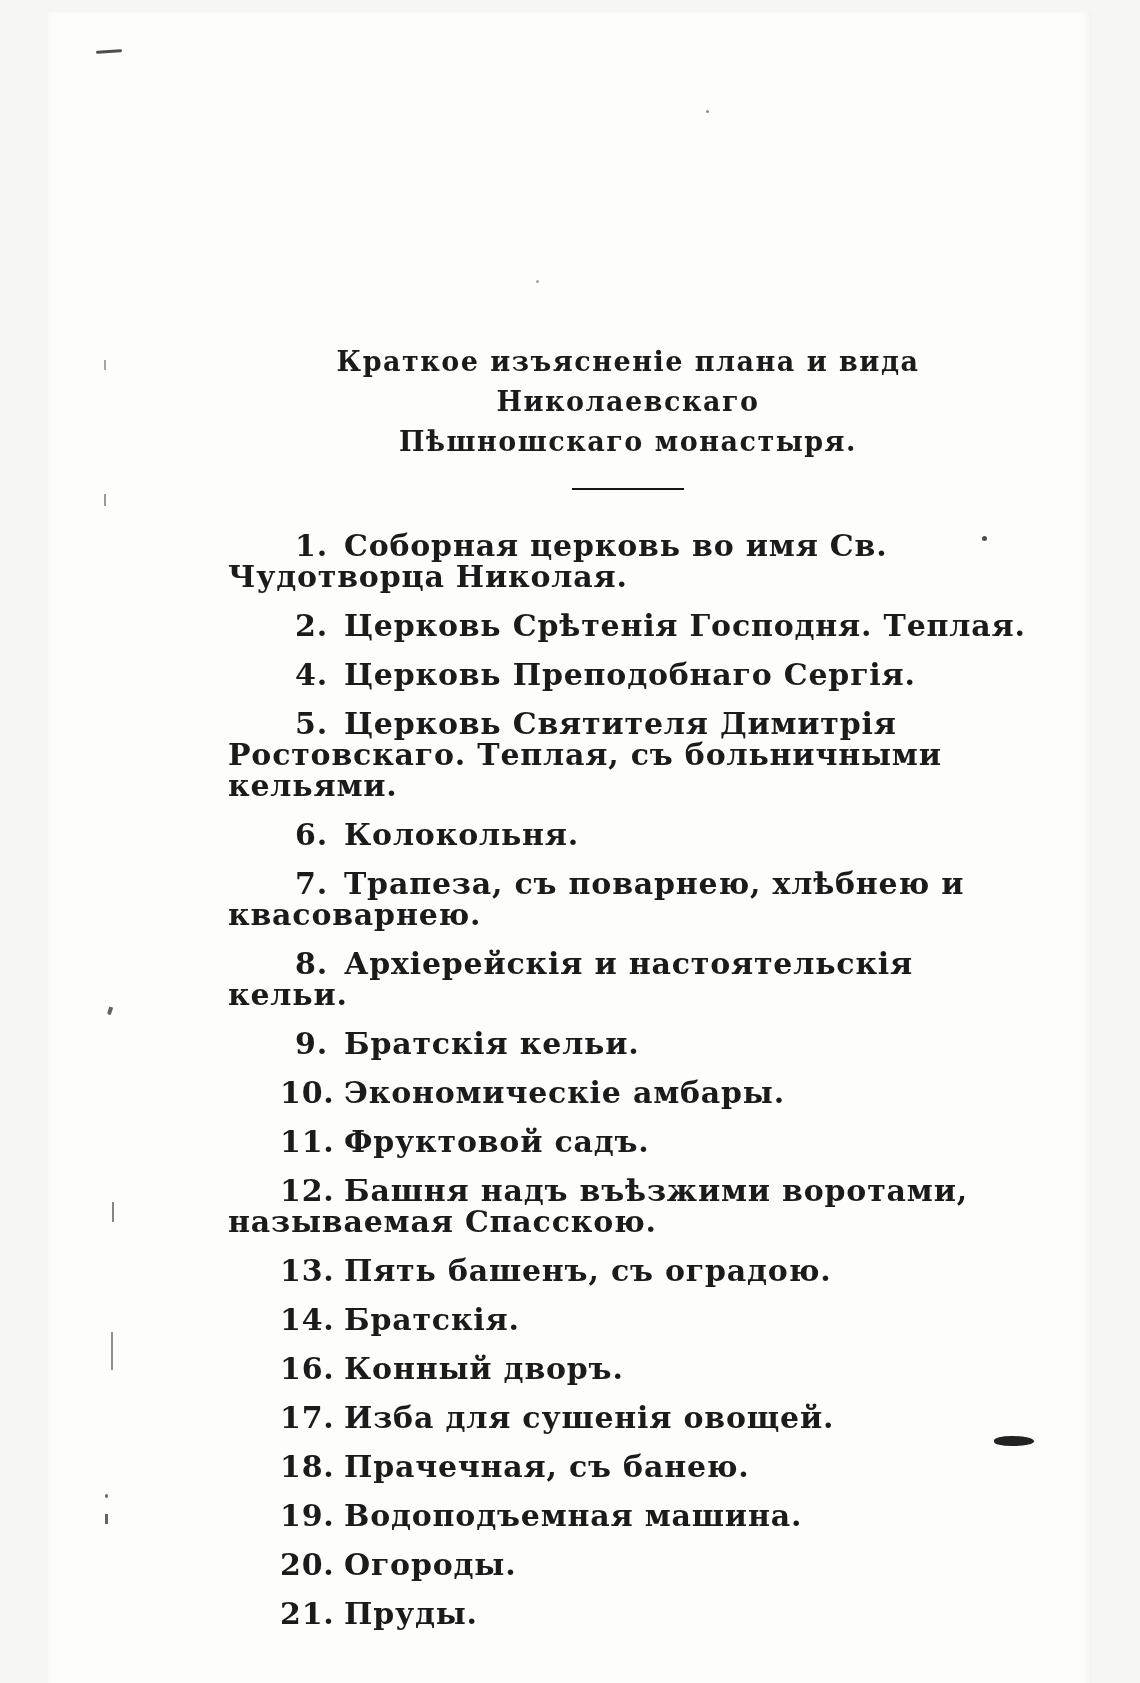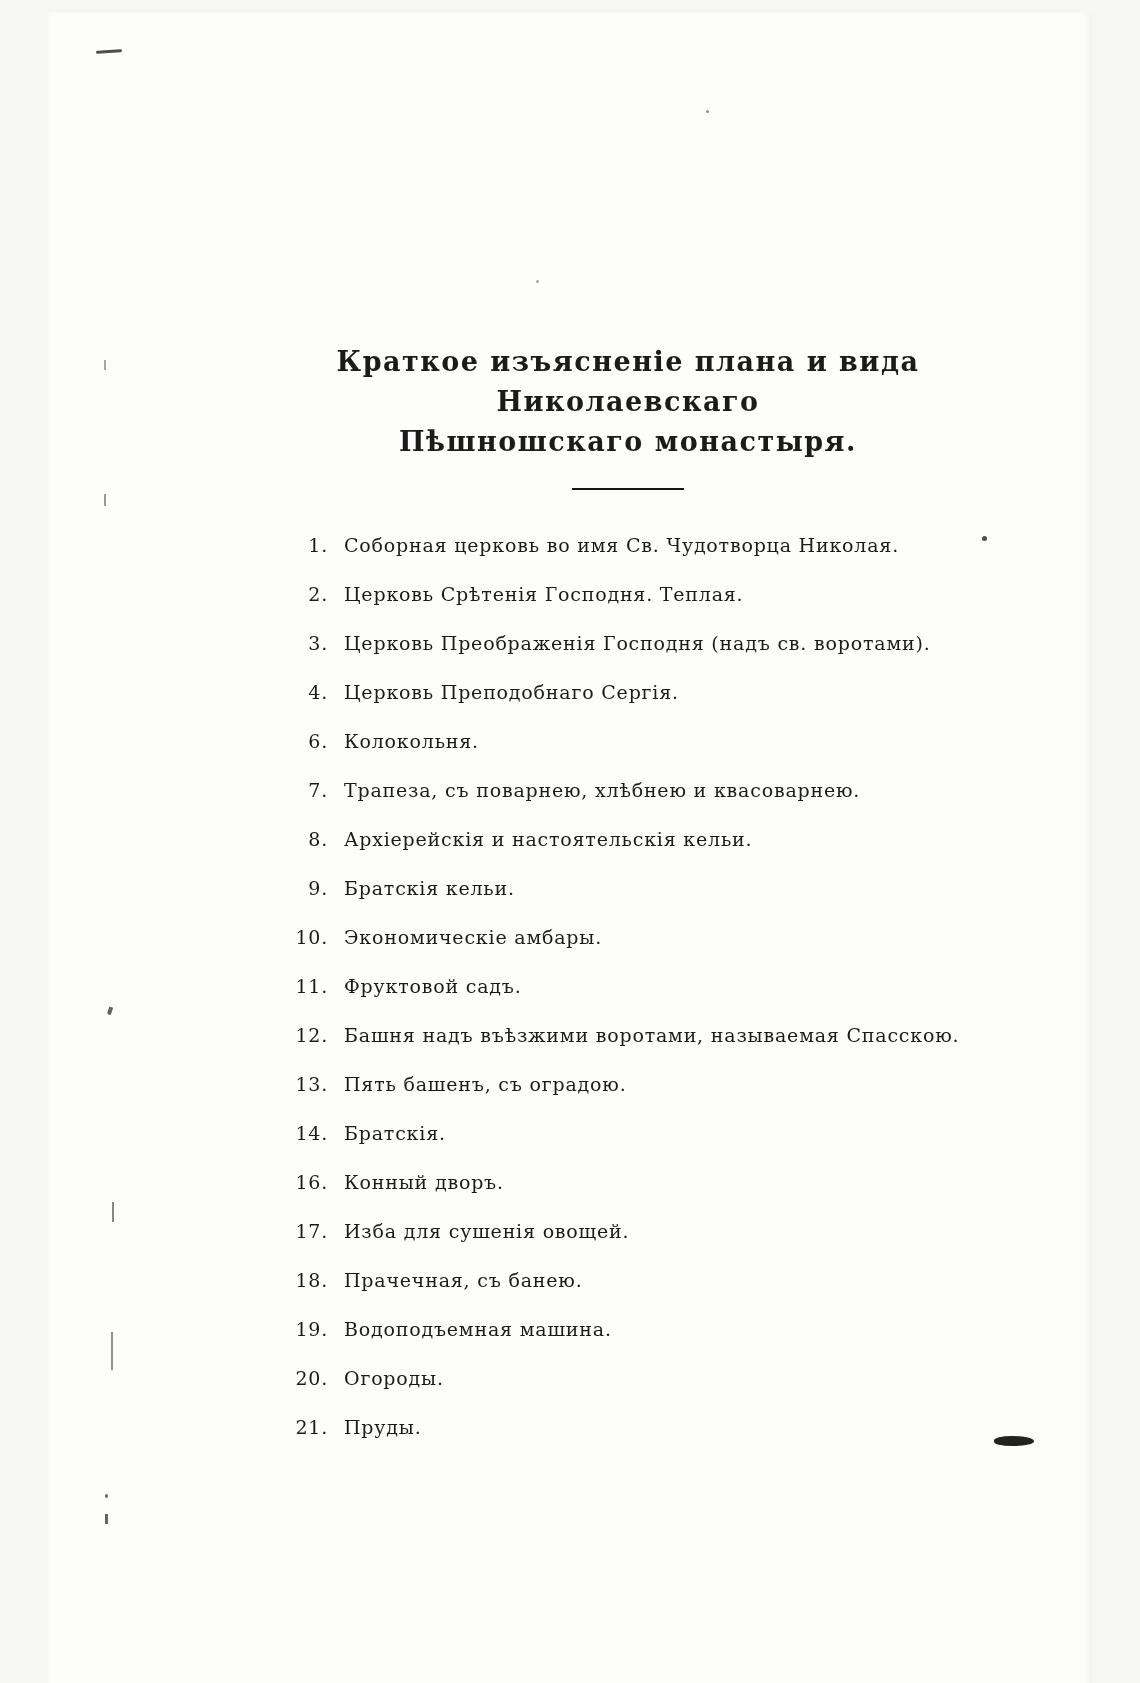--- a/index.html
+++ b/index.html
@@ -37,22 +37,22 @@
     border: none;
     border-top: 2.5px solid #151515;
     width: 112px;
     margin: 26px auto 0 auto;
   }
   .list {
     margin-top: 40px;
   }
   .item {
     margin: 0 0 18px 0;
-    font-weight: 400;
-    font-size: 19px;
+    font-weight: 700;
+    font-size: 30px;
     line-height: 31px;
     letter-spacing: 0.8px;
     text-indent: 52px;
   }
   .item .num {
     display: inline-block;
     width: 48px;
     text-align: right;
     text-indent: 0;
     margin-right: 16px;
@@ -85,22 +85,22 @@
     <h1 class="title">
       <span class="title-line">Краткое изъясненіе плана и вида Николаевскаго</span>
       <span class="title-line">Пѣшношскаго монастыря.</span>
     </h1>
 
     <hr class="rule">
 
     <div class="list" id="list">
         <p class="item"><span class="num">1.</span><span class="txt">Соборная церковь во имя Св. Чудотворца Николая.</span></p>
         <p class="item"><span class="num">2.</span><span class="txt">Церковь Срѣтенія Господня. Теплая.</span></p>
-        <p class="item"><span class="num">3.</span><span class="txt">Церковь Преображенія Господня (надъ св. воротами).</span></p>
         <p class="item"><span class="num">4.</span><span class="txt">Церковь Преподобнаго Сергія.</span></p>
+        <p class="item"><span class="num">5.</span><span class="txt">Церковь Святителя Димитрія Ростовскаго. Теплая, съ больничными кельями.</span></p>
         <p class="item"><span class="num">6.</span><span class="txt">Колокольня.</span></p>
         <p class="item"><span class="num">7.</span><span class="txt">Трапеза, съ поварнею, хлѣбнею и квасоварнею.</span></p>
         <p class="item"><span class="num">8.</span><span class="txt">Архіерейскія и настоятельскія кельи.</span></p>
         <p class="item"><span class="num">9.</span><span class="txt">Братскія кельи.</span></p>
         <p class="item"><span class="num">10.</span><span class="txt">Экономическіе амбары.</span></p>
         <p class="item"><span class="num">11.</span><span class="txt">Фруктовой садъ.</span></p>
         <p class="item"><span class="num">12.</span><span class="txt">Башня надъ въѣзжими воротами, называемая Спасскою.</span></p>
         <p class="item"><span class="num">13.</span><span class="txt">Пять башенъ, съ оградою.</span></p>
         <p class="item"><span class="num">14.</span><span class="txt">Братскія.</span></p>
         <p class="item"><span class="num">16.</span><span class="txt">Конный дворъ.</span></p>

